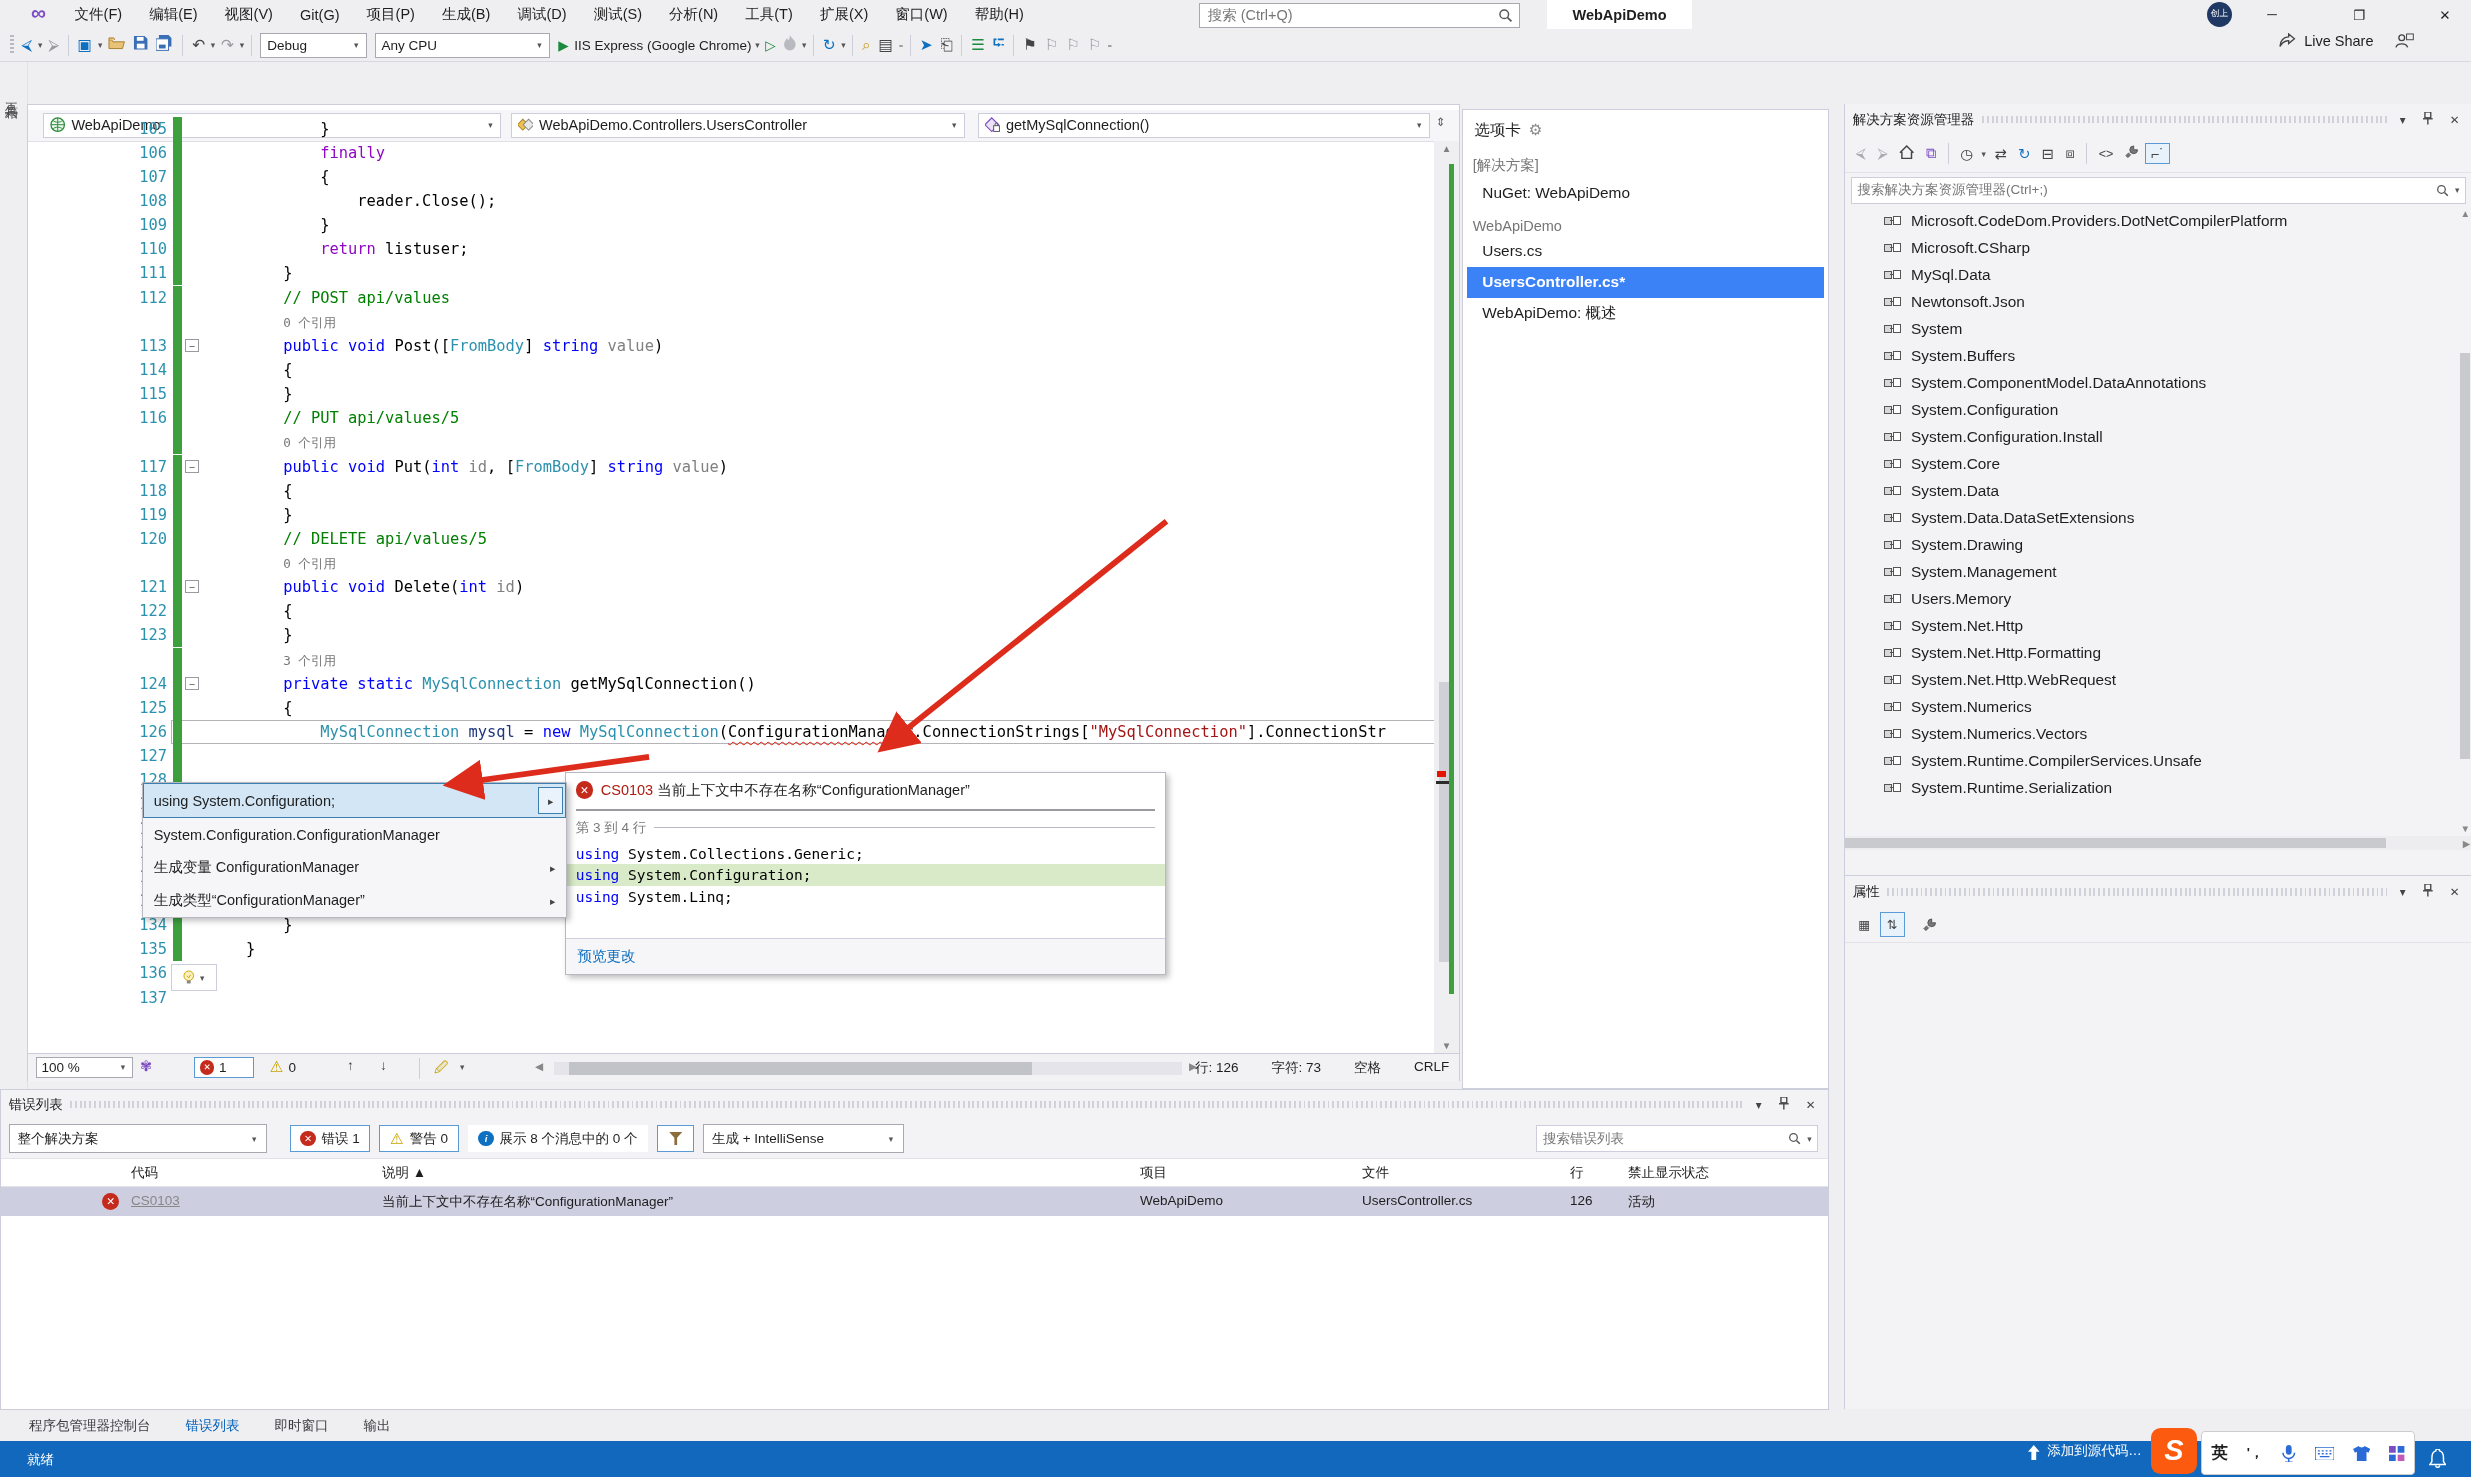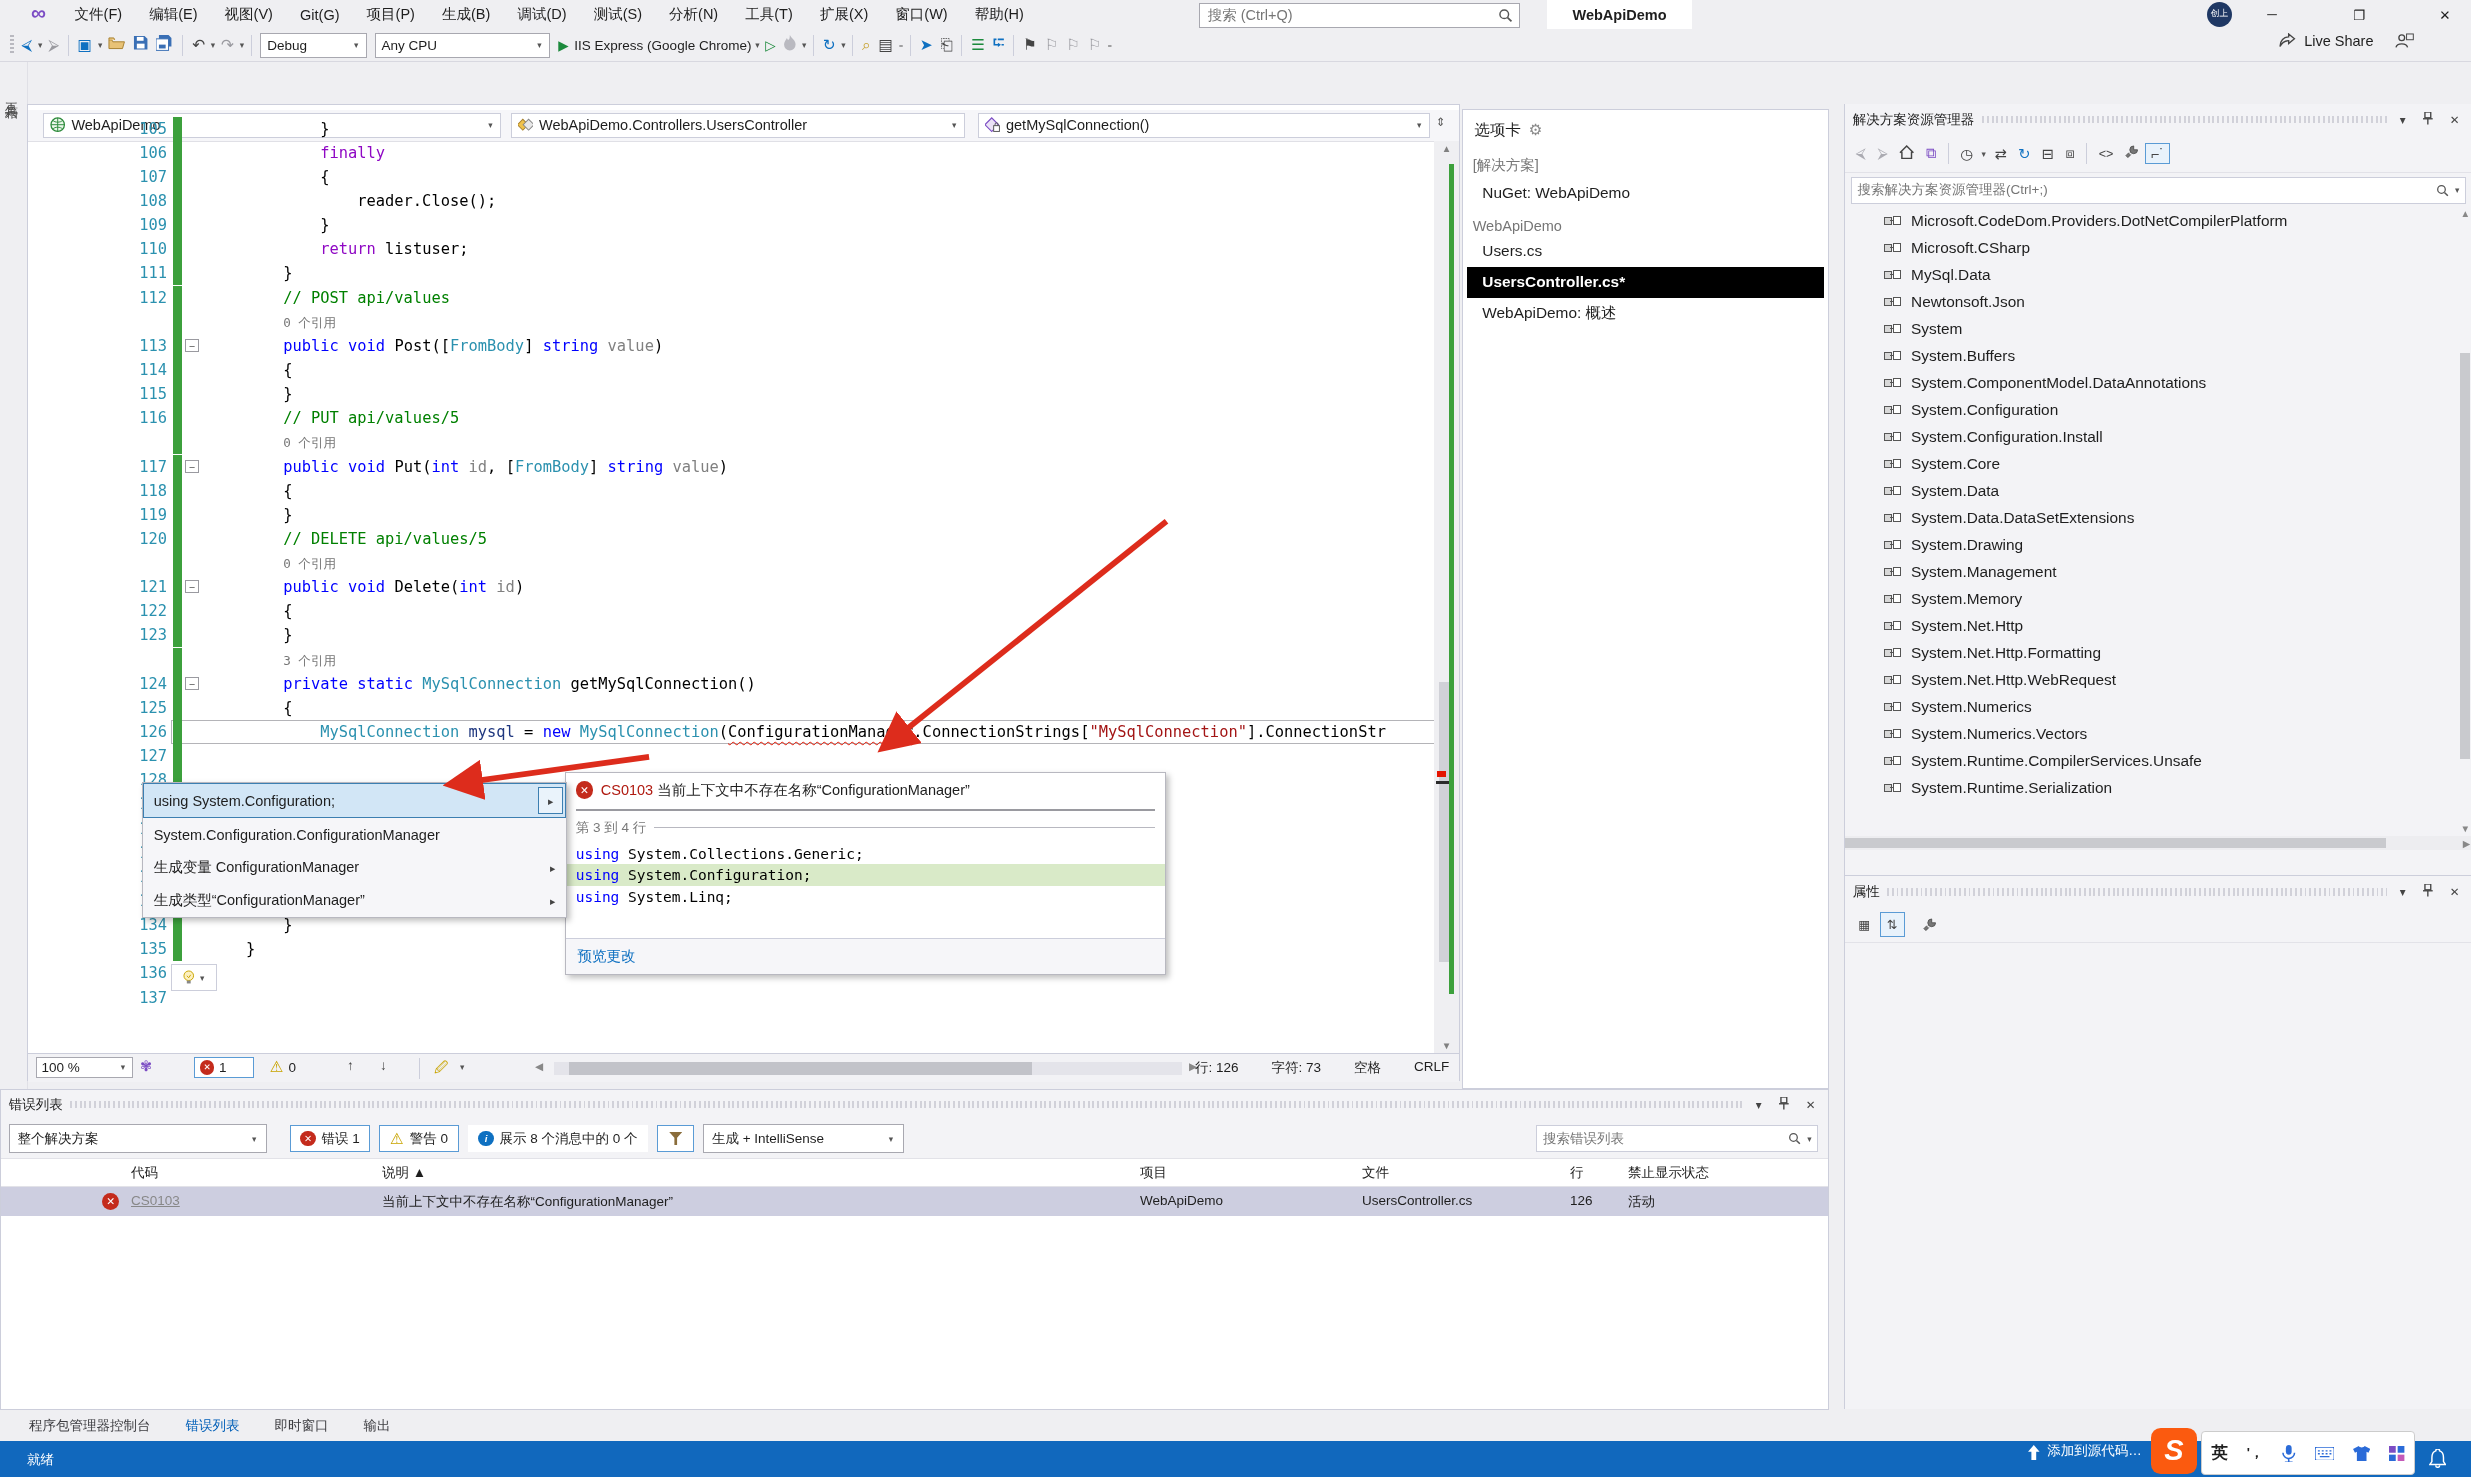--- a/index.html
+++ b/index.html
@@ -85,21 +85,21 @@
   .errdot{width:17.4px;height:17.4px;border-radius:50%;background:#C42B1C;color:#FFF;font-size:10.6px;display:flex;align-items:center;justify-content:center;flex:none;font-weight:bold;}
 
   
   #arrows{left:0;top:0;width:2472px;height:1477px;pointer-events:none;z-index:40;}
 
   
   #tabwell{left:1462px;top:109px;width:367px;height:980px;background:#FFF;border:1px solid #CCCEDB;box-sizing:border-box;}
   #tw-title{padding:9.7px 0 5.8px 11.6px;font-size:15.4px;display:flex;gap:7.7px;align-items:center;}
   .tw-group{padding:9.7px 0 1.9px 9.7px;color:#767676;font-size:14.5px;}
   .tw-item{height:31px;display:flex;align-items:center;padding-left:19.3px;font-size:15.4px;}
-  .tw-item.sel{background:#000000;color:#FFF;font-weight:bold;margin:0 3.9px;padding-left:15.4px;}
+  .tw-item.sel{background:#3b82f6;color:#FFF;font-weight:bold;margin:0 3.9px;padding-left:15.4px;}
 
   
   #rightdock{left:1844px;top:104px;width:628px;height:1305px;background:#F3F3F6;border-left:1px solid #CCCEDB;box-sizing:border-box;}
   .pane-title{height:31px;display:flex;align-items:center;padding:0 7.7px;font-size:13.5px;gap:7.7px;}
   .titlegrip{flex:1;height:7.7px;background:repeating-linear-gradient(90deg,#C9C9D2 0 1.9px,transparent 1.9px 4.8px);opacity:.8;}
   .pane-ico{font-size:11.6px;color:#444;padding:0 4.8px;}
   #se-toolbar{height:37px;display:flex;align-items:center;padding:0 5.8px;gap:1.9px;border-bottom:1px solid #E2E2E8;}
   .se-ic{font-size:14.5px;padding:1.9px 4.8px;color:#444;}
   .se-ic.blue{color:#0E70C1;} .se-ic.gray{color:#ABABB2;} .se-ic.purple{color:#7C4DC4;}
   .se-ic.selbox{border:1px solid #5A9BD5;background:#E8F2FB;}
@@ -738,21 +738,21 @@
           <div class="tree-row">
             <span class="ref-ic">
               <i></i>
             </span>
             <span>System.Management</span>
           </div>
           <div class="tree-row">
             <span class="ref-ic">
               <i></i>
             </span>
-            <span>System.Memory</span>
+            <span>Users.Memory</span>
           </div>
           <div class="tree-row">
             <span class="ref-ic">
               <i></i>
             </span>
             <span>System.Net.Http</span>
           </div>
           <div class="tree-row">
             <span class="ref-ic">
               <i></i>

